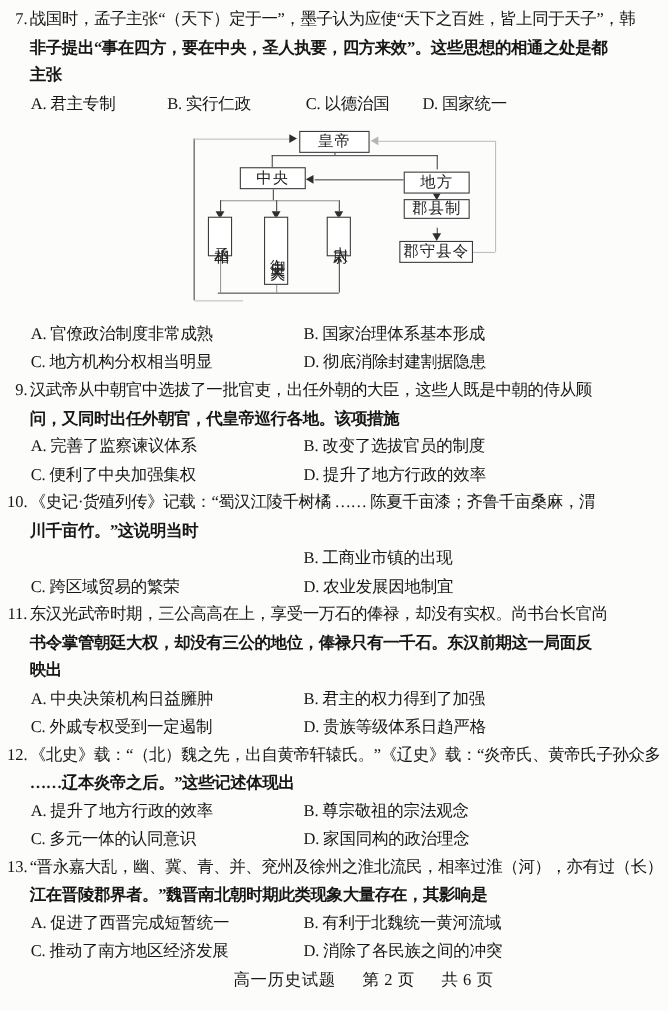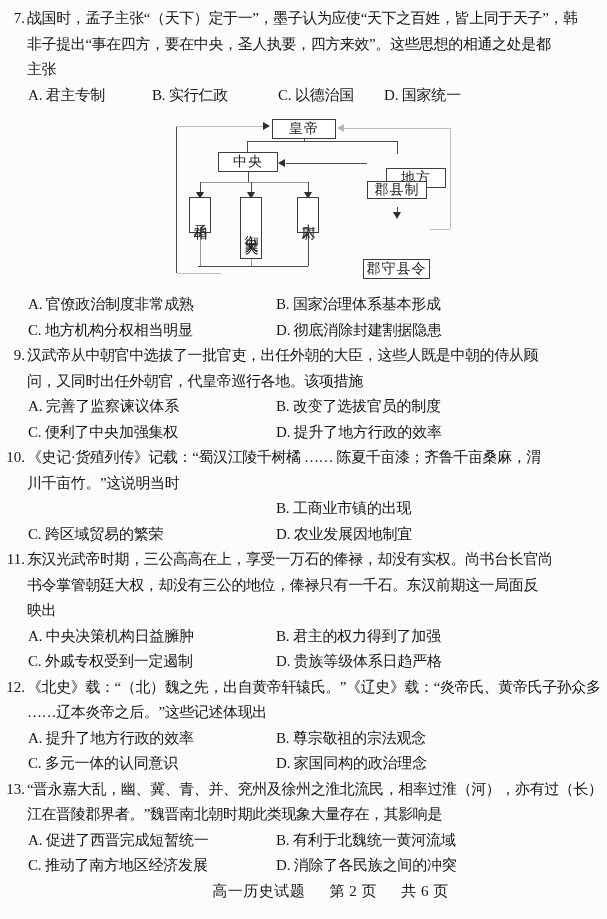--- a/index.html
+++ b/index.html
@@ -5,21 +5,21 @@
   html,body{margin:0;padding:0;}
   body{
     width:607px;height:919px;overflow:hidden;
     background:#fcfcfa;color:#161616;
     font-family:"Liberation Serif","DejaVu Serif",serif;
     font-size:15px;
   }
   .doc{position:relative;width:607px;height:919px;padding-top:6px;box-sizing:border-box;}
   .line{height:25.5px;line-height:25.5px;white-space:nowrap;letter-spacing:-0.4px;}
   .qnum{display:inline-block;width:25px;text-align:right;margin-right:2px;letter-spacing:0;}
-  .cont{padding-left:27px;}
+  .cont{padding-left:27px;font-weight:bold;}
   .opts{position:relative;height:25.5px;}
   .opt{position:absolute;top:0;line-height:25.5px;white-space:nowrap;letter-spacing:-0.2px;}
   .c1{left:28px}.c2{left:152px}.c3{left:278px}.c4{left:384px}
   .oa{left:28px}.ob{left:276px}
 
   
   .diagram{position:relative;height:184px;width:531px;padding-left:24px;}
   .dbox{
     position:absolute;box-sizing:border-box;border:1px solid #3c3c3c;background:#fff;
     display:flex;align-items:center;justify-content:center;
@@ -93,27 +93,27 @@
     <div class="vl lt" style="left:450px;top:20px;height:101px;"></div>
     <div class="hl lt" style="left:344px;top:20px;width:106px;"></div>
     <div class="ah ah-l pale" style="left:337px;top:16px;"></div>
 
     <div class="dbox" style="left:272px;top:11px;width:64px;height:20px;">
         <span>皇帝</span>
       </div>
     <div class="dbox" style="left:218px;top:44px;width:60px;height:20px;">
         <span>中央</span>
       </div>
-    <div class="dbox" style="left:367px;top:60px;width:60px;height:20px;margin-left:19px;">
+    <div class="dbox" style="left:367px;top:48px;width:60px;height:20px;">
         <span>地方</span>
       </div>
     <div class="dbox" style="left:367px;top:73px;width:60px;height:18px;text-align:center;">
         <span>郡县制</span>
       </div>
-    <div class="dbox" style="left:363px;top:111px;width:67px;height:20px;margin-top:40px;">
+    <div class="dbox" style="left:363px;top:111px;width:67px;height:20px;">
         <span>郡守县令</span>
       </div>
     <div class="dbox vbox" style="left:189px;top:89px;width:22px;height:36px;">
         <span>丞相</span>
       </div>
     <div class="dbox vbox" style="left:240px;top:89px;width:22px;height:62px;">
         <span>御史大夫</span>
       </div>
     <div class="dbox vbox" style="left:297px;top:89px;width:22px;height:36px;">
         <span>太尉</span>

